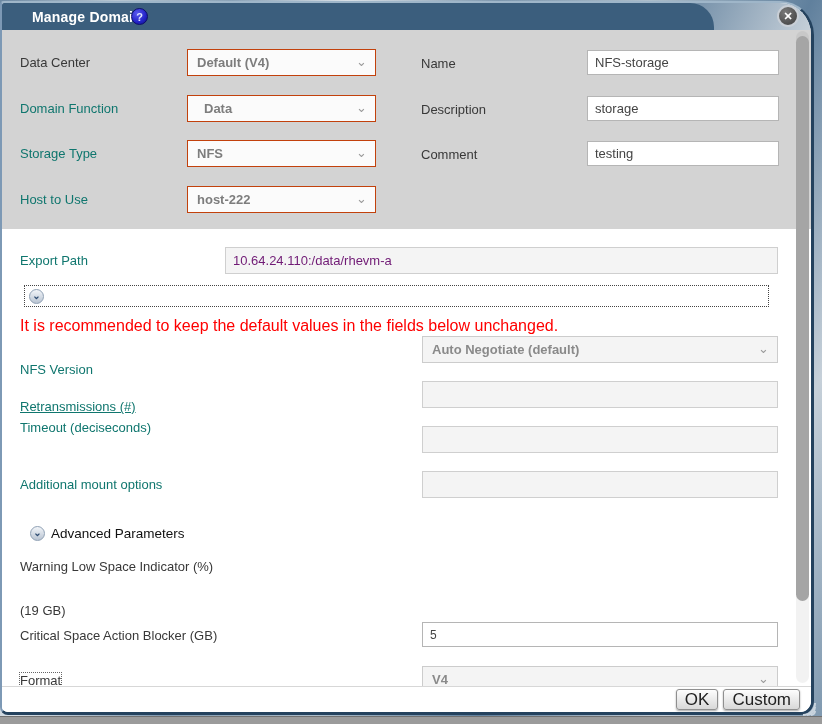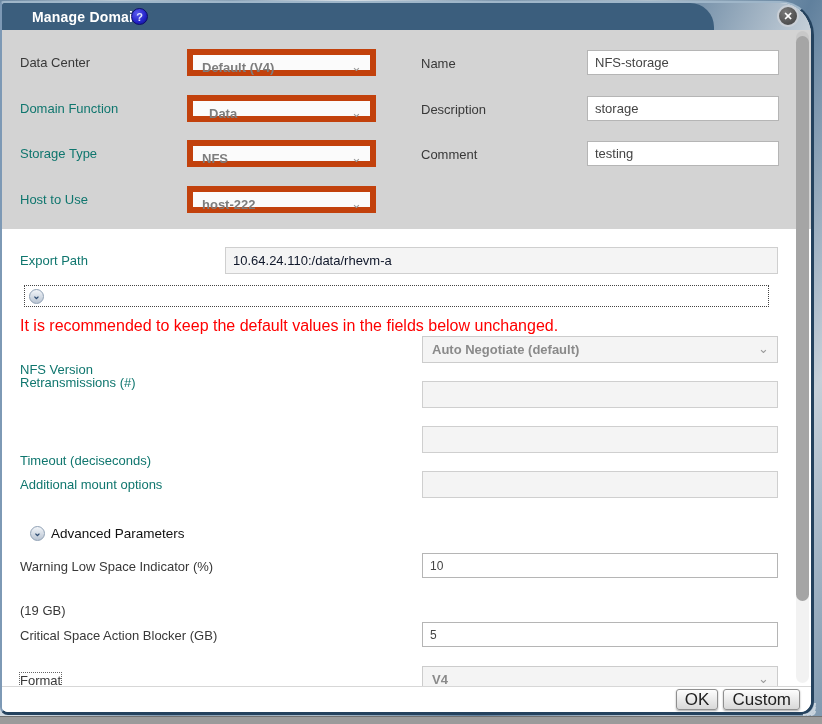--- a/index.html
+++ b/index.html
@@ -27,29 +27,29 @@
   .close-btn { position:absolute; left:777px; top:5px; width:22px; height:22px;
     border-radius:50%; background:radial-gradient(circle at 35% 30%, #7a7a7a, #4e4e4e 70%);
     border:2px solid #c9cfd6; color:#fff; font-size:11px; font-weight:bold;
     display:flex; align-items:center; justify-content:center; z-index:20; cursor:pointer; }
 
   .gray-section { position:absolute; left:0; top:27px; width:809px; height:199px; background:#d3d3d3; }
 
   .lbl { position:absolute; font-size:13px; color:#0f766e; white-space:nowrap; }
   .lbl.dark { color:#383838; }
 
-  .sel { position:absolute; height:27px; background:#fbfbfb; border:6px solid #c2410c;
+  .sel { position:absolute; height:27px; background:#fbfbfb; border:1px solid #c2410c;
     font-size:13px; font-weight:bold; color:#7d7d7d; line-height:25px; padding-left:9px; }
   .sel .chev { position:absolute; right:8px; top:0; line-height:23px; font-weight:normal;
     color:#9a9a9a; font-size:13px; }
   .sel.dis { background:#f4f4f4; border:1px solid #cccccc; color:#8a8a8a; }
 
   .inp { position:absolute; height:25px; background:#ffffff; border:1px solid #b5b5b5;
     font-size:13px; color:#444; padding:0 7px; font-family:"Liberation Sans", sans-serif; }
-  .inp.dis { background:#f4f4f4; border-color:#cfcfcf; color:#0f172a; }
+  .inp.dis { background:#f4f4f4; border-color:#cfcfcf; color:#701a75; }
   .inp.sm { font-size:12px; }
 
   .collapse-box { position:absolute; left:22px; top:282px; width:745px; height:22px;
     border:1px dotted #444; display:flex; align-items:center; gap:6px; padding-left:4px; background:#fff; }
   .collapse-plain { position:absolute; display:flex; align-items:center; gap:6px; }
   .collapse-icon { width:15px; height:15px; border-radius:50%; flex:0 0 15px;
     background:linear-gradient(180deg,#f2f5f9,#b9c4d2); border:1px solid #8fa0b4;
     color:#2c4a70; font-size:10px; font-weight:bold; line-height:11px; text-align:center; }
   .collapse-label { font-size:13.5px; color:#111; white-space:nowrap; }
 
@@ -126,36 +126,35 @@
     </div>
 
     <div class="warn-red">It is recommended to keep the default values in the fields below unchanged.</div>
 
     <span class="lbl" style="left:18px; top:359px;">NFS Version</span>
     <div class="sel dis" style="left:420px; top:333px; width:356px;">
       <span>Auto Negotiate (default)</span>
       <span class="chev">⌄</span>
     </div>
 
-    <span class="lbl" style="left:18px; top:372px;">Retransmissions (#)</span>
+    <span class="lbl" style="left:18px; top:396px;text-decoration:underline;">Retransmissions (#)</span>
     <input class="inp dis" style="left: 420px; top: 378px; width: 356px; height: 27px;" value="">
 
-    <span class="lbl" style="left:18px; top:450px;">Timeout (deciseconds)</span>
+    <span class="lbl" style="left:18px; top:417px;">Timeout (deciseconds)</span>
     <input class="inp dis" style="left: 420px; top: 423px; width: 356px; height: 27px;" value="">
 
     <span class="lbl" style="left:18px; top:474px;">Additional mount options</span>
     <input class="inp dis" style="left: 420px; top: 468px; width: 356px; height: 27px;" value="">
 
     <div class="collapse-plain" style="left:28px; top:523px;">
       <span class="collapse-icon">⌄</span>
       <span class="collapse-label">Advanced Parameters</span>
     </div>
 
     <span class="lbl dark" style="left:18px; top:556px;">Warning Low Space Indicator (%)</span>
-    <input class="inp sm" style="left: 420px; top: 550px; width: 356px;" value="10">
 
     <span class="lbl dark" style="left:18px; top:600px;">(19 GB)</span>
 
     <span class="lbl dark" style="left:18px; top:625px;">Critical Space Action Blocker (GB)</span>
     <input class="inp sm" style="left: 420px; top: 619px; width: 356px;" value="5">
 
     <span class="lbl dark" style="left:18px; top:670px; outline:1px dotted #666;">Format</span>
     <div class="sel dis" style="left:420px; top:663px; width:356px;">
       <span>V4</span>
       <span class="chev">⌄</span>

